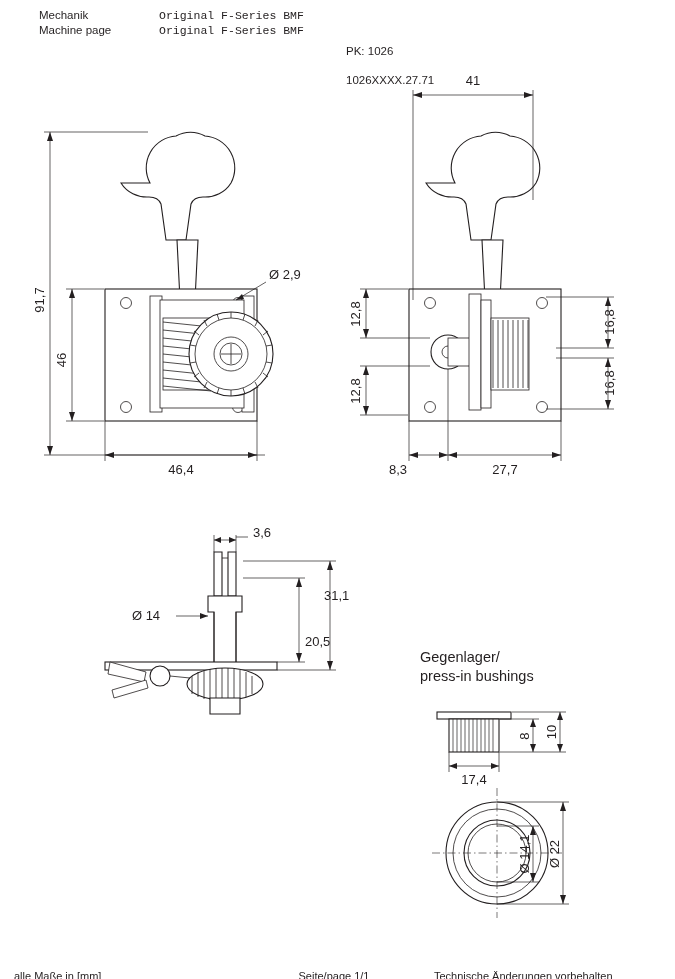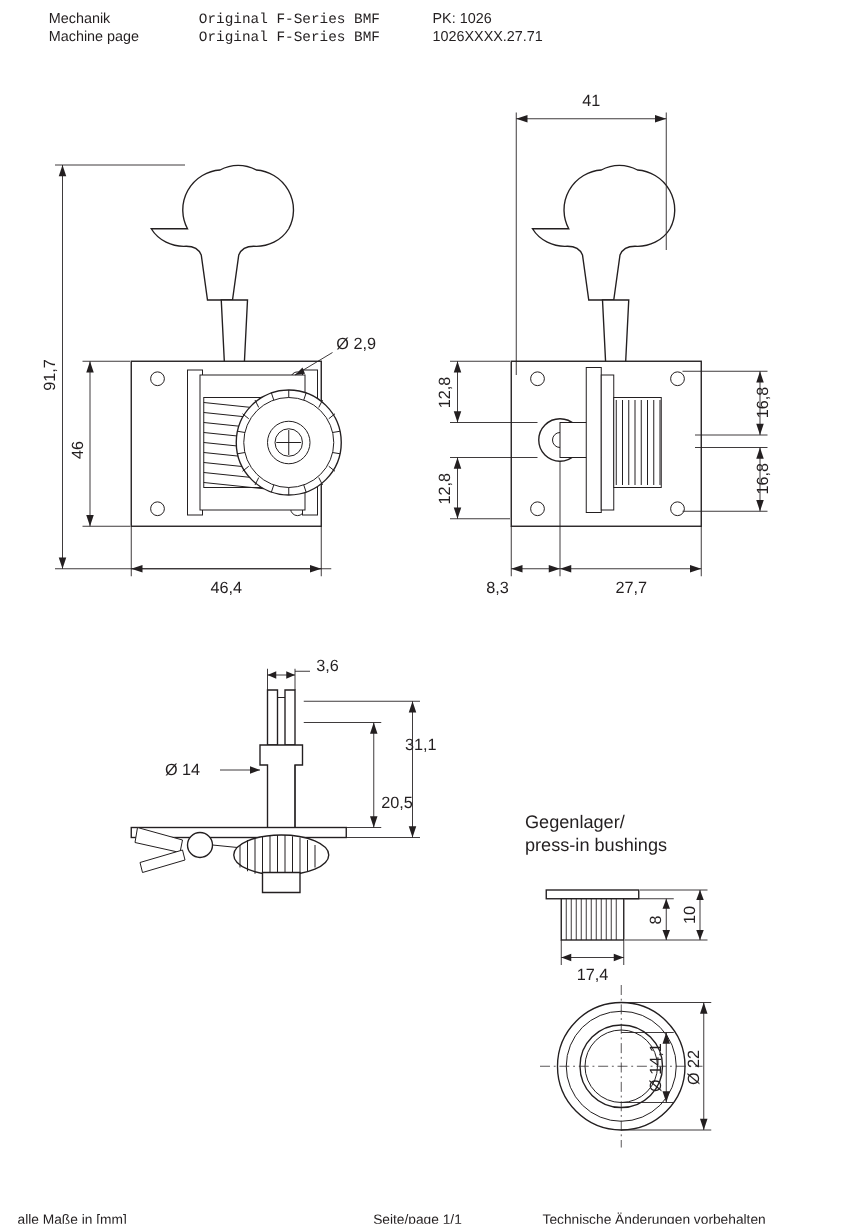--- a/index.html
+++ b/index.html
@@ -30,21 +30,21 @@
     width: 650px;
     font-size: 11.5px;
     line-height: 15px;
   }
   .hdr .col {
     position: absolute;
     white-space: pre;
   }
   .c1 { left: 12px; margin-left: 13px; }
   .c2 { left: 145px; font-family: Liberation Mono, monospace; }
-  .c3 { left: 332px; }
+  .c3 { left: 332px; margin-top: 36px; }
 
   .brand {
     position: absolute;
     right: 10px;
     top: 4px;
     text-align: right;
   }
   .brand-name {
     font-family: "Liberation Serif", serif;
     font-size: 25px;
@@ -107,21 +107,21 @@
 <body>
 
 <div class="sheet">
 
   <div class="hdr">
     <div class="col c1" style="top:0">Mechanik</div>
     <div class="col c2" style="top:0">Original F-Series BMF</div>
     <div class="col c3" style="top:0">PK: 1026</div>
     <div class="col c1" style="top:15px">Machine page</div>
     <div class="col c2" style="top:15px">Original F-Series BMF</div>
-    <div class="col c3" style="top:15px">1026XXXX.27.71</div>
+    <div class="col c3" style="top:29px">1026XXXX.27.71</div>
   </div>
 
 
   <svg class="draw" viewBox="0 0 675 979">
 
     <g>
 
       <path class="ln med fillw" d="M150 183
         a32 32 0 0 1 26 -47
         a30 30 0 0 1 29 0

